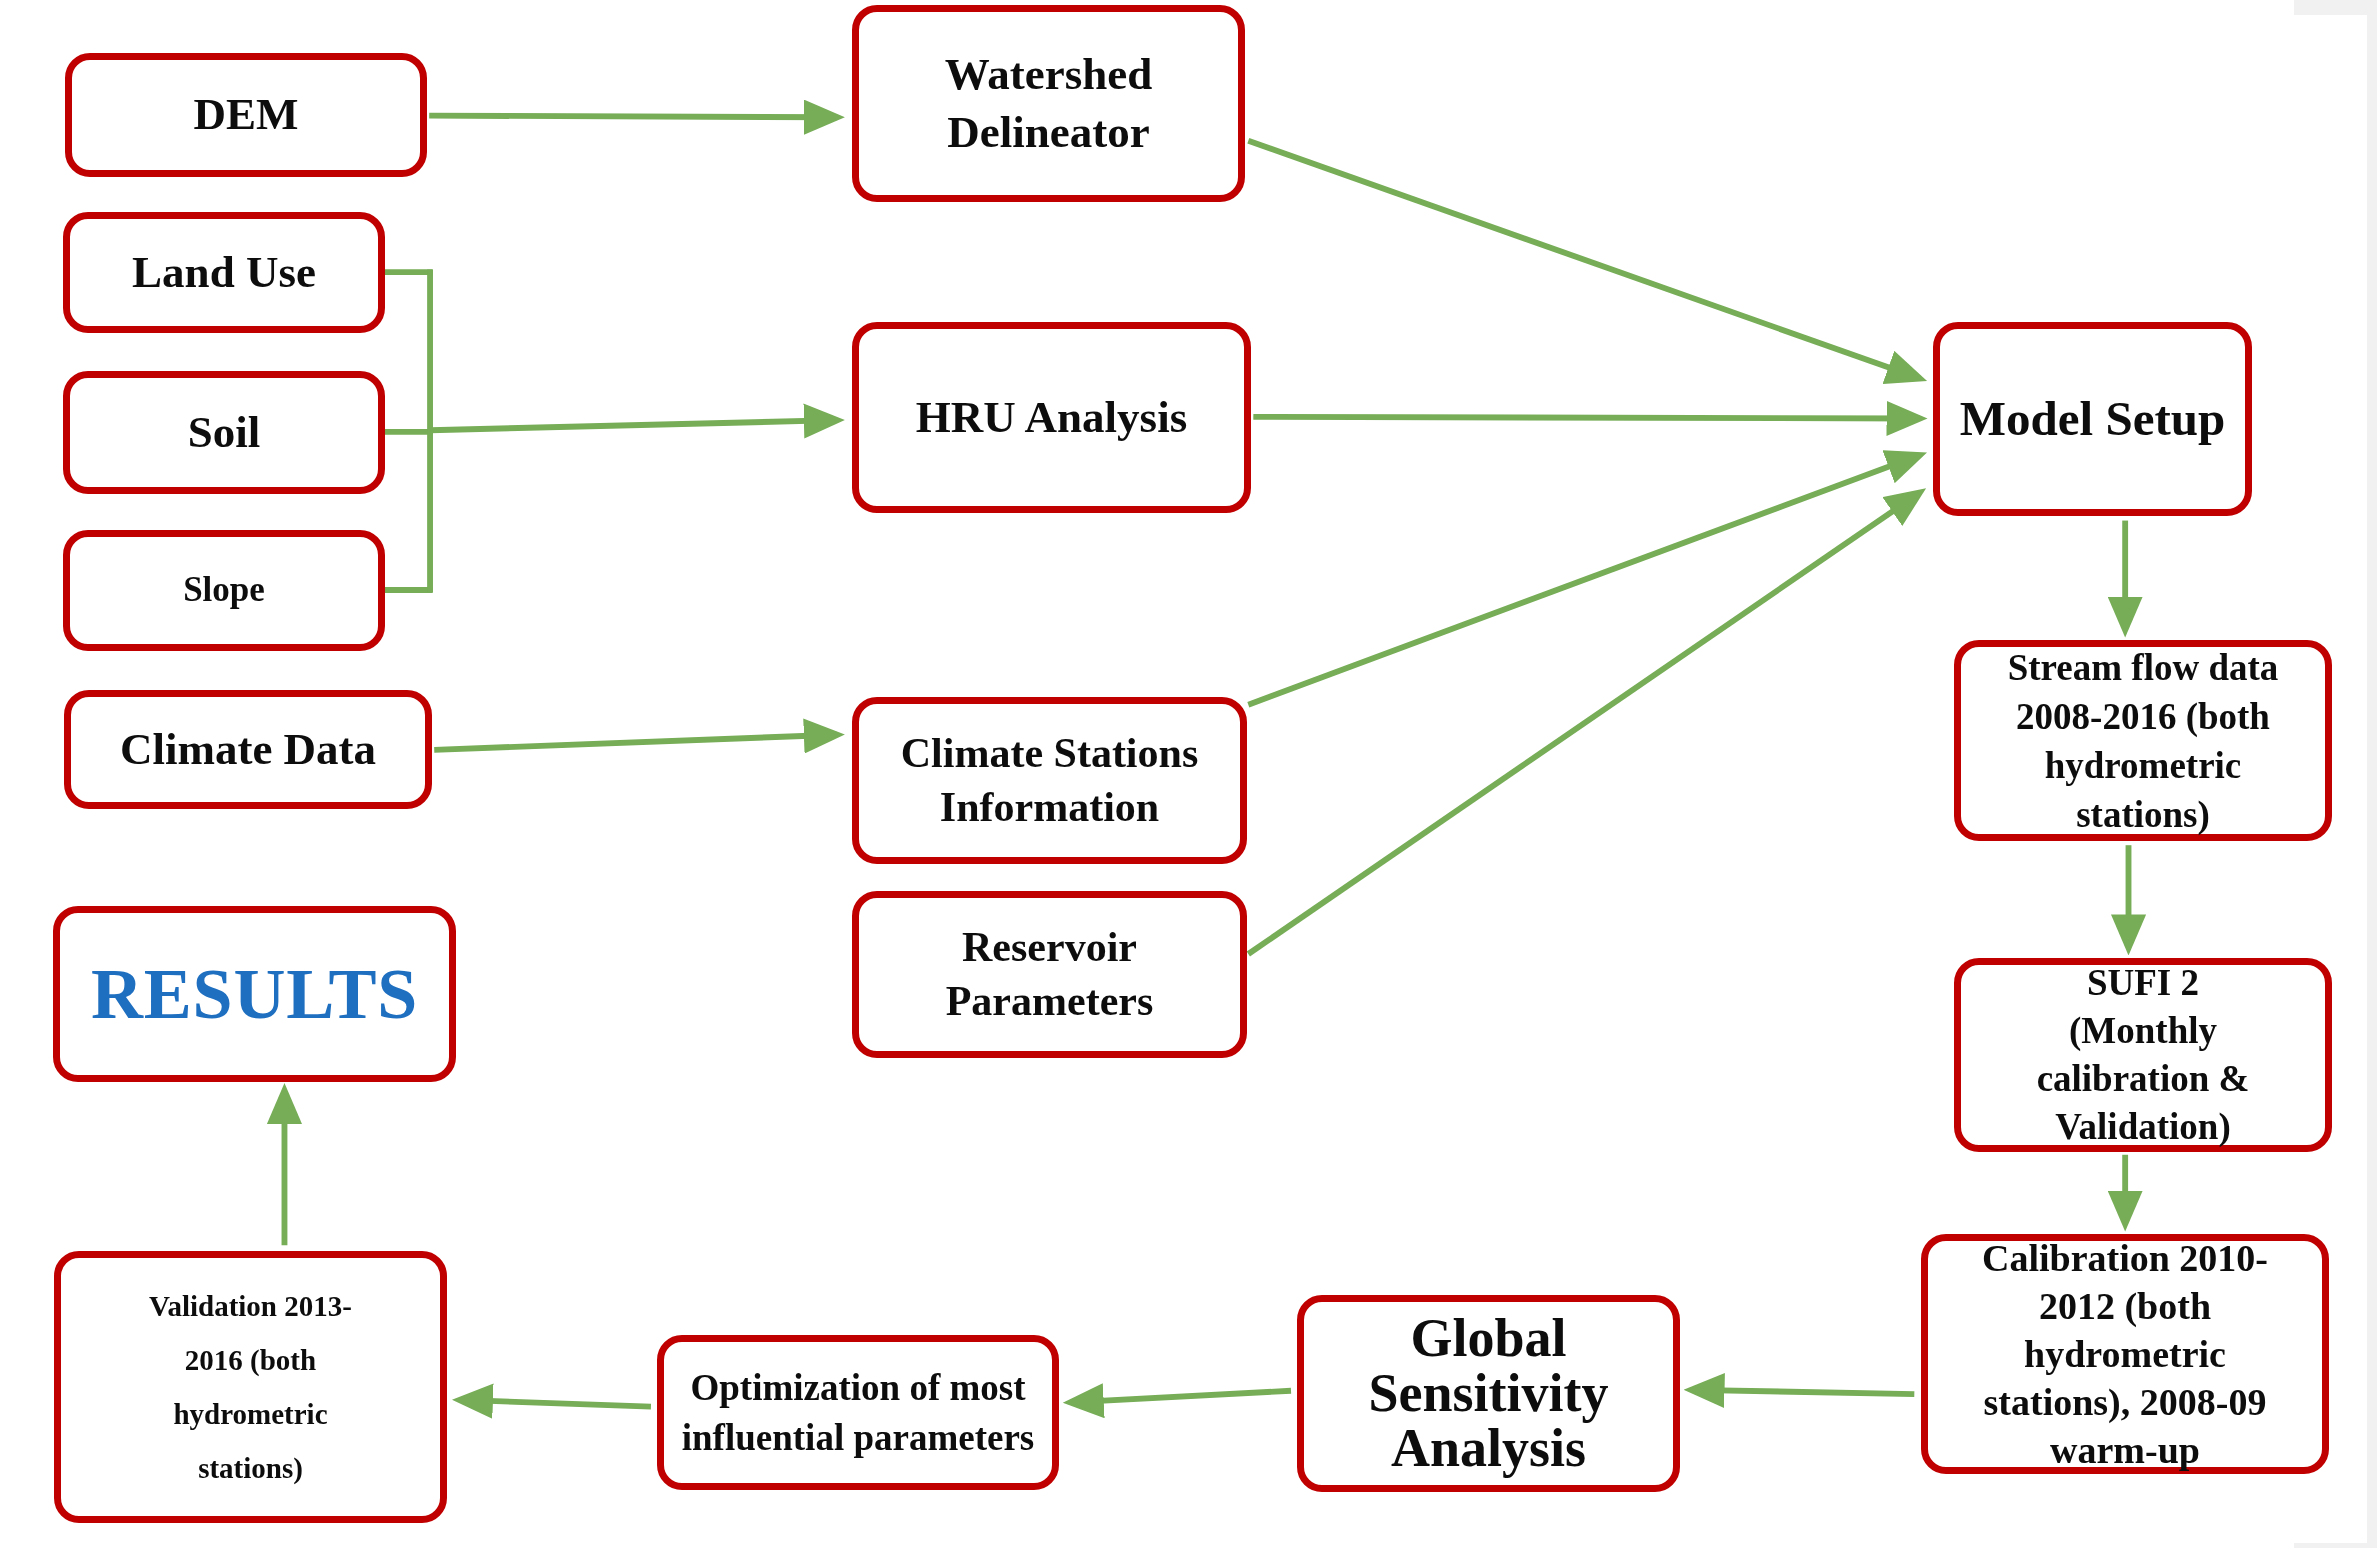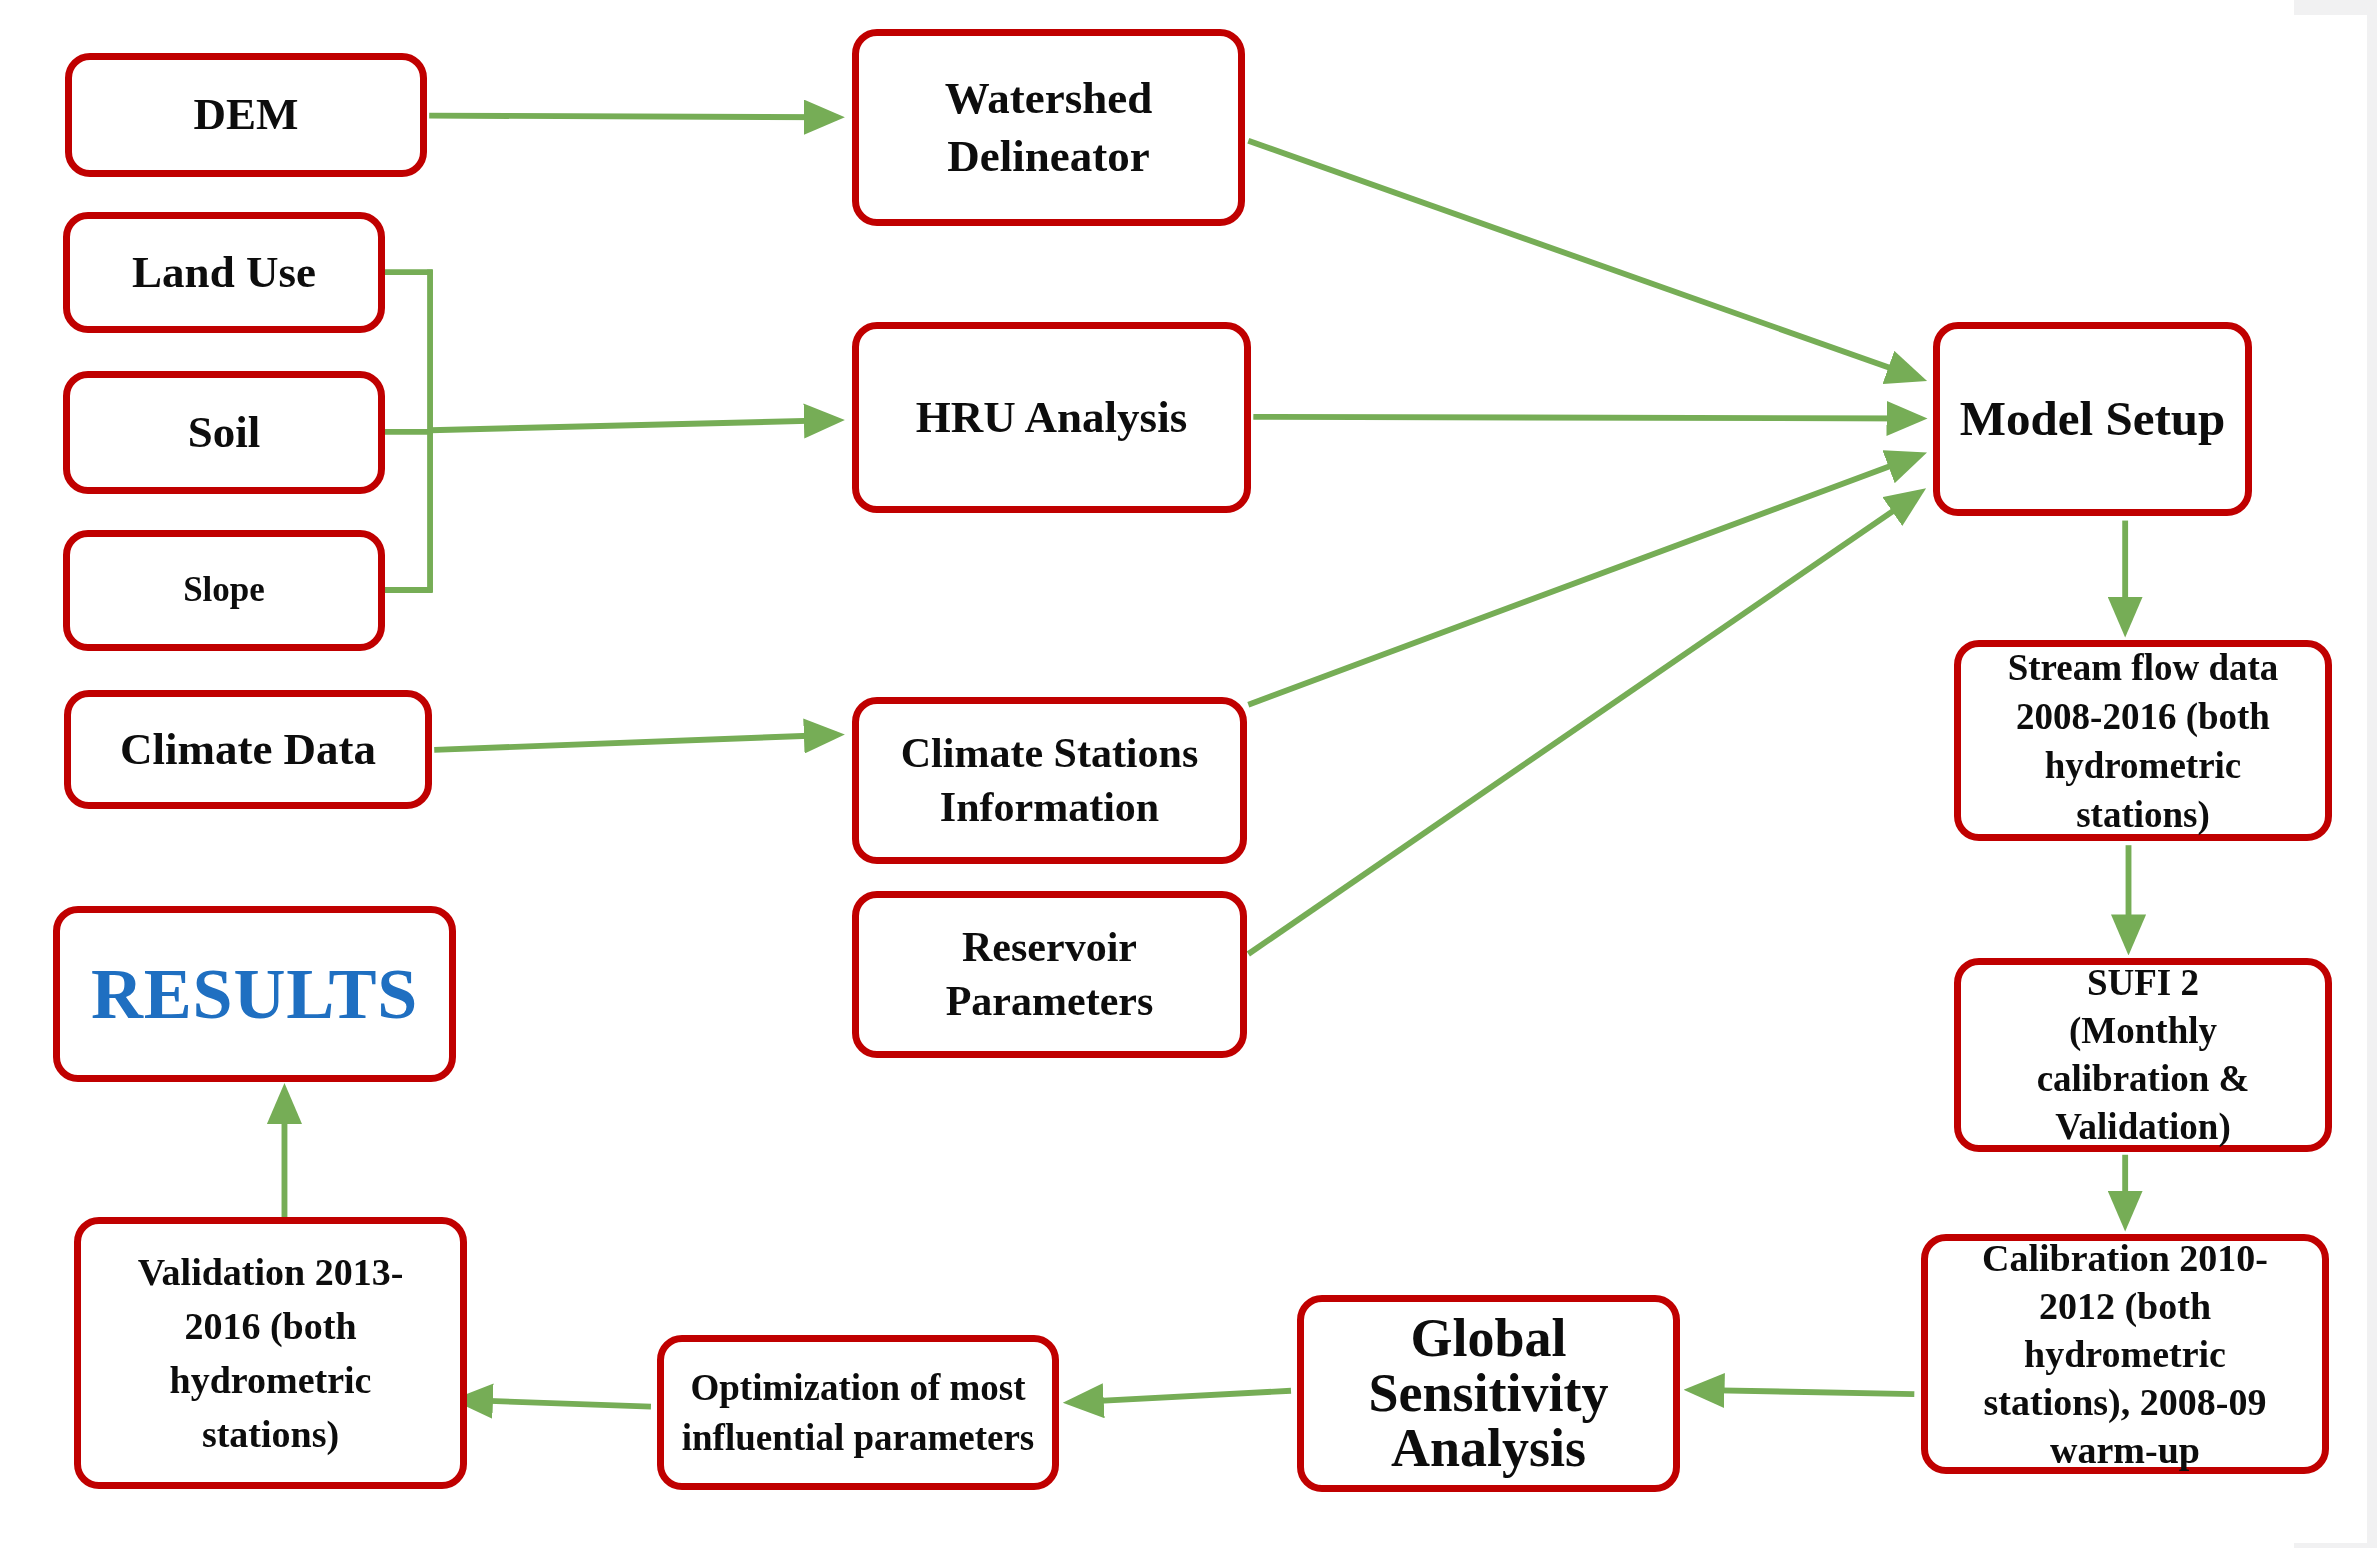--- a/index.html
+++ b/index.html
@@ -78,21 +78,21 @@
   <div class="node" style="left:65px;top:53px;width:362px;height:124px;font-size:45px;">DEM</div>
 
   <div class="node" style="left:63px;top:212px;width:322px;height:121px;font-size:45px;">Land Use</div>
 
   <div class="node" style="left:63px;top:371px;width:322px;height:123px;font-size:45px;">Soil</div>
 
   <div class="node" style="left:63px;top:530px;width:322px;height:121px;font-size:35px;">Slope</div>
 
   <div class="node" style="left:64px;top:690px;width:368px;height:119px;font-size:45px;">Climate Data</div>
 
-  <div class="node" style="left:852px;top:29px;width:393px;height:197px;font-size:45px;">Watershed
+  <div class="node" style="left:852px;top:5px;width:393px;height:197px;font-size:45px;">Watershed
 Delineator</div>
 
   <div class="node" style="left:852px;top:322px;width:399px;height:191px;font-size:45px;">HRU Analysis</div>
 
   <div class="node" style="left:852px;top:649px;width:395px;height:167px;font-size:42px;margin-top:48px;">Climate Stations
 Information</div>
 
   <div class="node" style="left:852px;top:891px;width:395px;height:167px;font-size:42px;">Reservoir
 Parameters</div>
 
@@ -114,21 +114,21 @@
 stations), 2008-09
 warm-up</div>
 
   <div class="node" style="left:1297px;top:1295px;width:383px;height:197px;font-size:54px;line-height:55px;">Global
 Sensitivity
 Analysis</div>
 
   <div class="node" style="left:657px;top:1335px;width:402px;height:155px;font-size:37px;line-height:50px;">Optimization of most
 influential parameters</div>
 
-  <div class="node" style="left:54px;top:1217px;width:393px;height:272px;font-size:38px;line-height:54px;margin-left:20px;">Validation 2013-
+  <div class="node" style="left:54px;top:1251px;width:393px;height:272px;font-size:29px;line-height:54px;">Validation 2013-
 2016 (both
 hydrometric
 stations)</div>
 
   <div class="node results-node" style="left:53px;top:906px;width:403px;height:176px;font-size:72px;letter-spacing:0.8px;">RESULTS</div>
 
   <div class="page-edge" style="left:2367px;top:0;width:10px;height:1549px;"></div>
   <div class="page-edge" style="left:2294px;top:0;width:84px;height:15px;"></div>
   <div class="page-edge" style="left:2294px;top:1543px;width:84px;height:5.9px;"></div>
 

